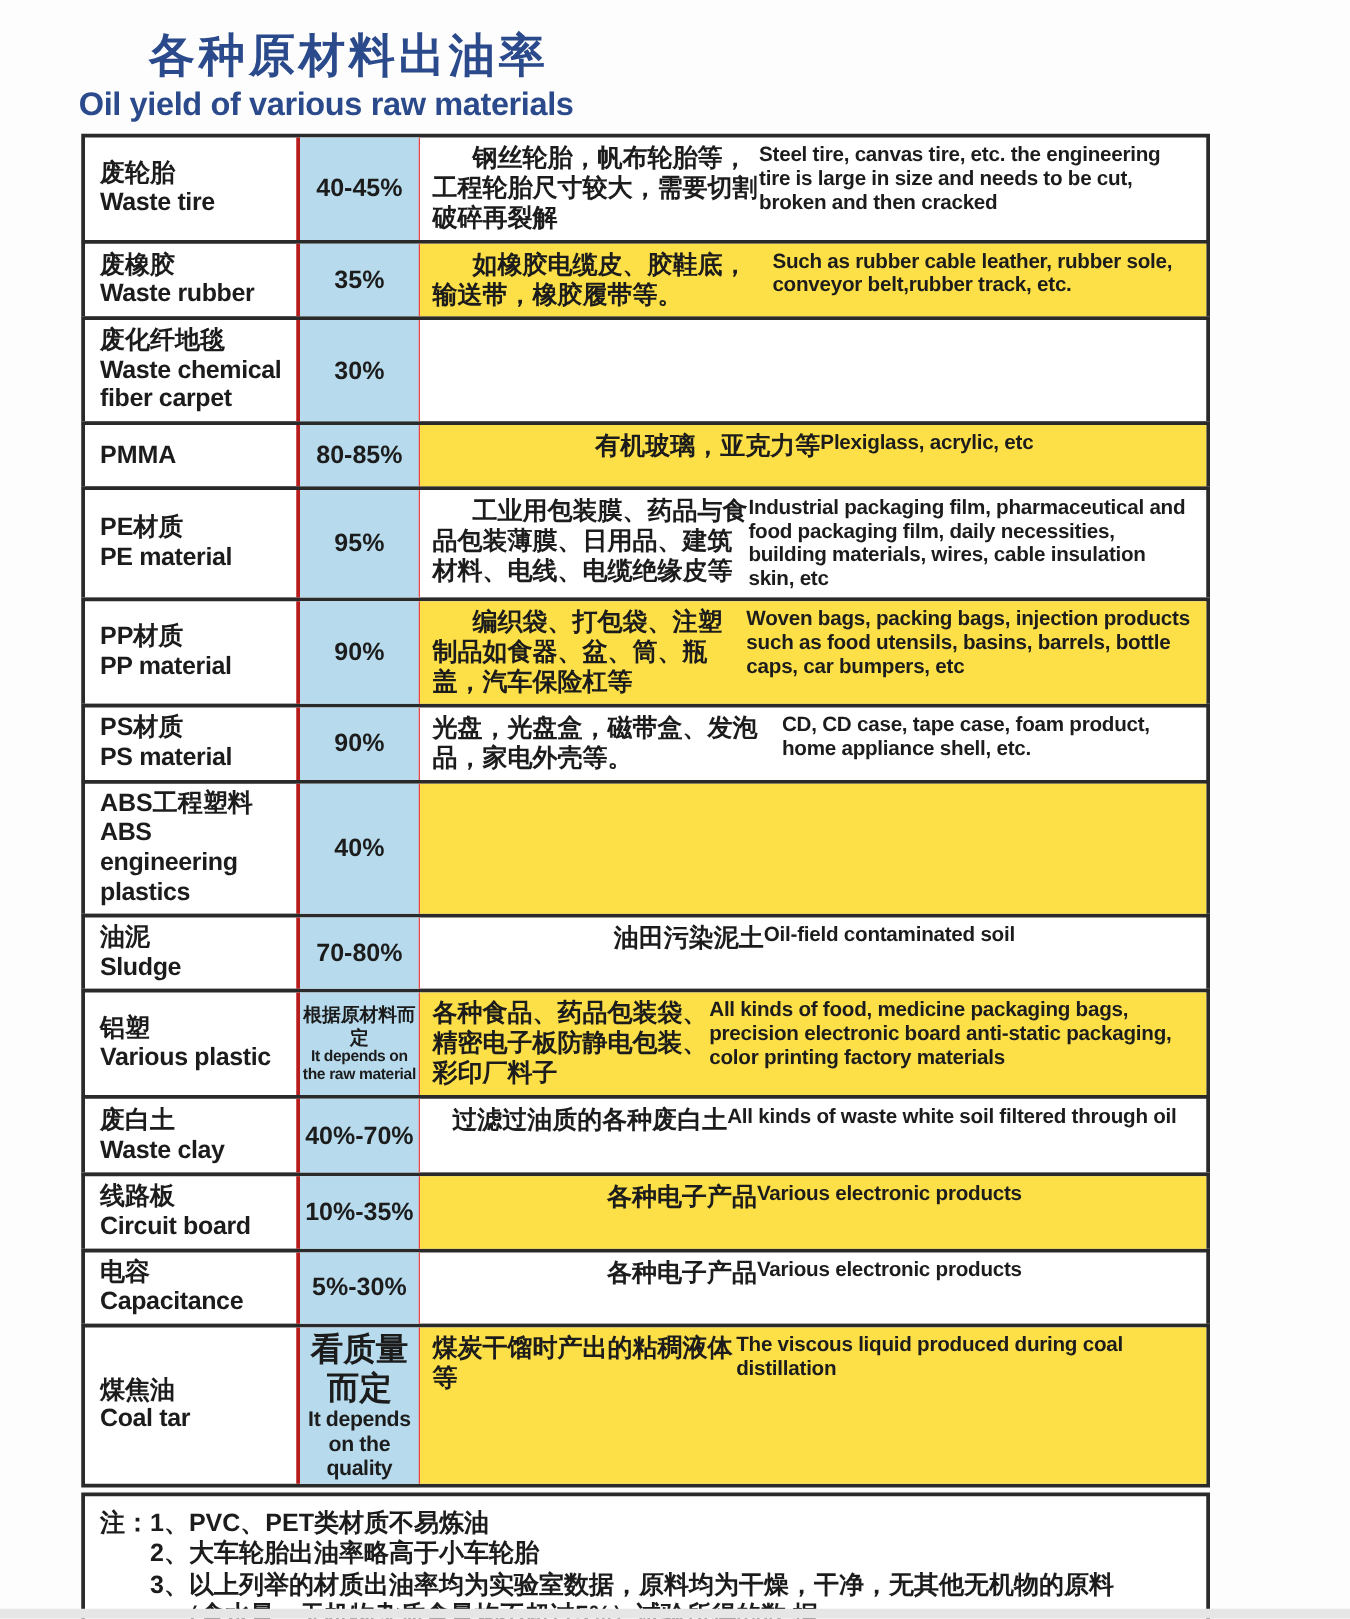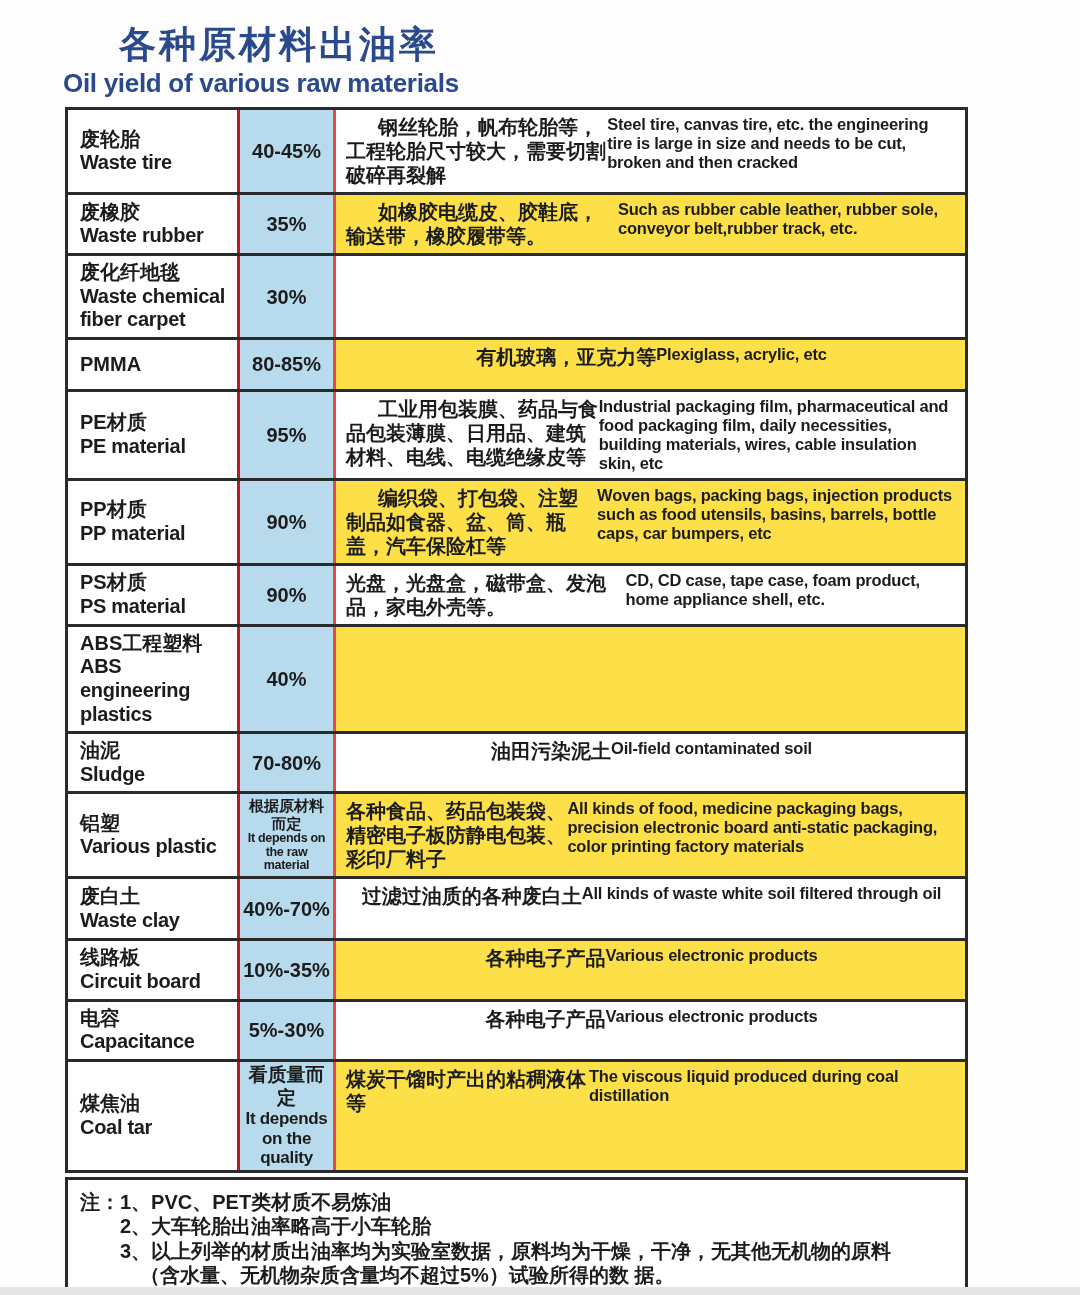--- a/index.html
+++ b/index.html
@@ -23,30 +23,30 @@
   .c-name {
     width:172px; flex:0 0 172px;
     border-right:3px solid #b91c1c;
     padding:5px 4px 5px 12px;
     display:flex; flex-direction:column; justify-content:center;
     font-size:20px; line-height:1.18;
   }
   .c-name .en { font-size:20px; letter-spacing:-0.3px; }
   .c-pct {
     width:96px; flex:0 0 96px;
-    border-right:3px solid #ef4444;
+    border-right:1px solid #ef4444;
     background:#b7dbed;
     display:flex; flex-direction:column; align-items:center; justify-content:center;
     text-align:center;
     font-size:20px; line-height:1.2;
     padding:2px;
   }
   .c-pct .pct-zh-small { font-size:15px; line-height:1.15; }
   .c-pct .pct-en-small { font-size:12.5px; line-height:1.1; letter-spacing:-0.3px; }
-  .c-pct .pct-zh-mid { font-size:19px; line-height:1.2; }
+  .c-pct .pct-zh-mid { font-size:26px; line-height:1.2; }
   .c-pct .pct-en-mid { font-size:17px; line-height:1.15; letter-spacing:-0.3px; }
   .c-desc {
     flex:1;
     padding:5px 8px 5px 10px;
     display:flex; flex-direction:row; justify-content:center;
     font-size:20px; line-height:1.2;
   }
   .c-desc .desc-en { font-size:16.5px; line-height:1.15; letter-spacing:-0.2px; }
   .gray .c-desc { background:#fde047; }
   .indent .desc-zh { text-indent:1.6em; }

